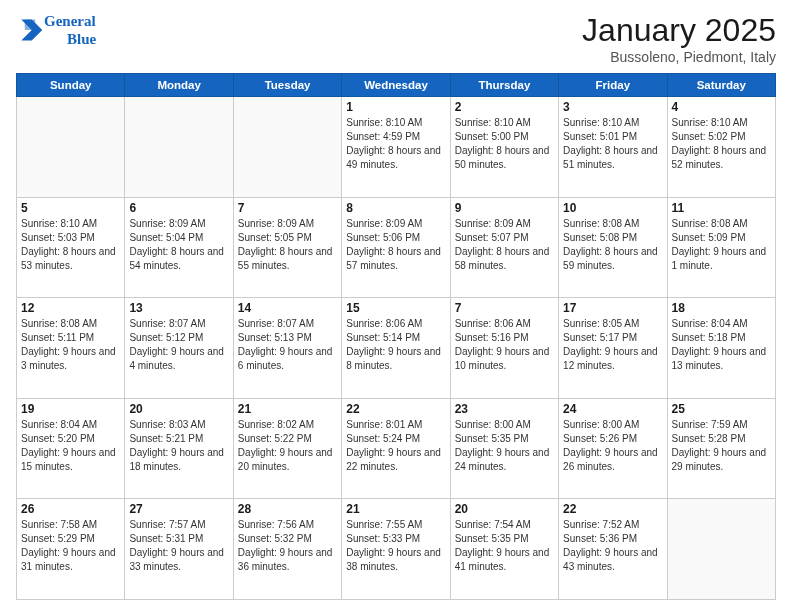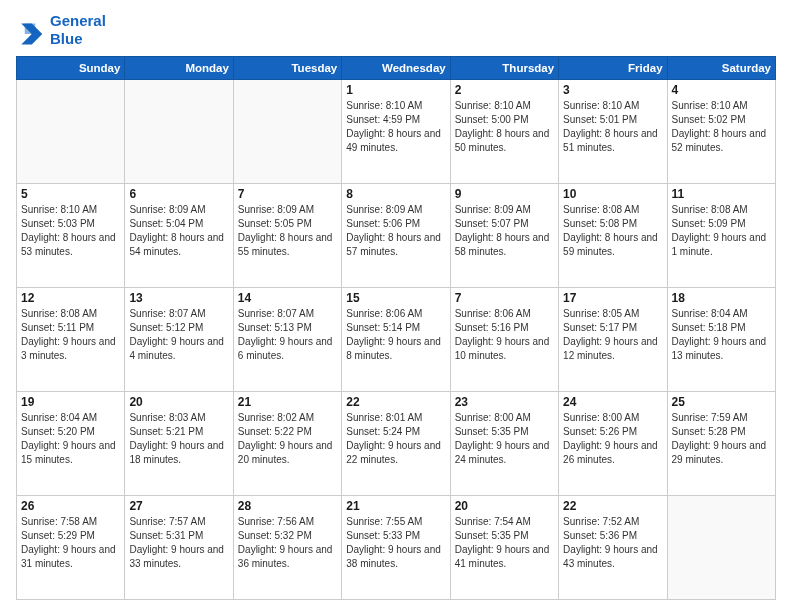--- a/index.html
+++ b/index.html
@@ -18,22 +18,23 @@
       flex-direction: column;
     }
     .header {
       display: flex;
       align-items: flex-start;
       justify-content: space-between;
       margin-bottom: 8px;
     }
     .logo {
       display: flex;
-      align-items: flex-end;
-      gap: 6px;
+      align-items: center;
+      gap: 0;
+      font-family: Liberation Serif, serif;
     }
     .logo-text {
       font-size: 15px;
       font-weight: bold;
       color: #1a1a1a;
       line-height: 1.2;
     }
     .logo-text span {
       color: #1565c0;
     }
@@ -59,21 +60,21 @@
       border-collapse: collapse;
       width: 100%;
       table-layout: fixed;
     }
     .calendar th {
       background: #1565c0;
       color: #fff;
       font-size: 11.5px;
       font-weight: bold;
       padding: 5px 4px;
-      text-align: right;
+      text-align: center;
       border: 1px solid #1255a0;
     }
     .calendar td {
       border: 1px solid #ccc;
       vertical-align: top;
       padding: 3px 4px;
       font-size: 9.5px;
       color: #333;
       height: 78px;
     }
@@ -98,22 +99,26 @@
 
 <div class="page">
   <div class="header">
     <div class="logo">
       <svg class="logo-icon" viewBox="0 0 32 32">
         <polygon points="18,4 30,16 18,28 6,28 18,16 6,4" fill="#1565c0"></polygon>
         <polygon points="10,4 22,4 22,16 10,16" fill="#1565c0" opacity="0.5"></polygon>
       </svg>
       <div class="logo-text">
         <div><span>General</span></div>
-        <div><span style="color:#1565c0;">Blue</span></div>
+        <div><span style="color:#1565c0;margin-left:23px;">Blue</span></div>
       </div>
+    </div>
+    <div class="title-section">
+      <div class="month-title">January 2025</div>
+      <div class="subtitle">Bussoleno, Piedmont, Italy</div>
     </div>
   </div>
 
   <table class="calendar">
     <thead>
       <tr>
       <th>Sunday</th>
           <th>Monday</th>
           <th>Tuesday</th>
           <th>Wednesday</th>

